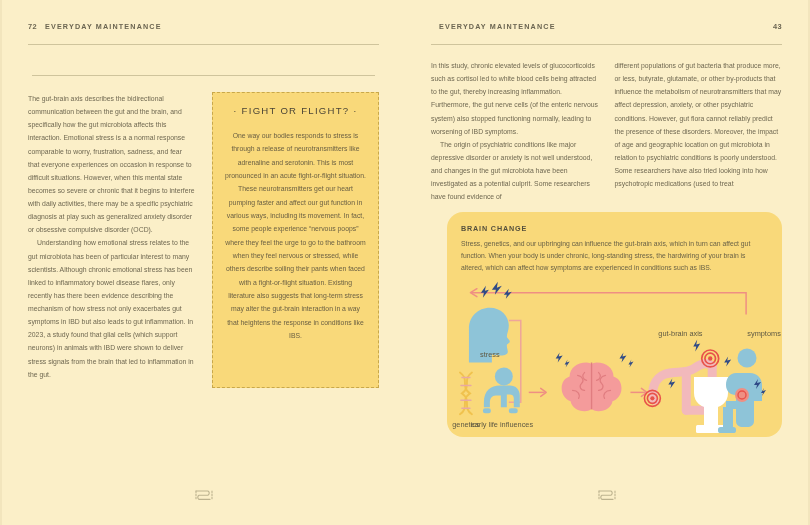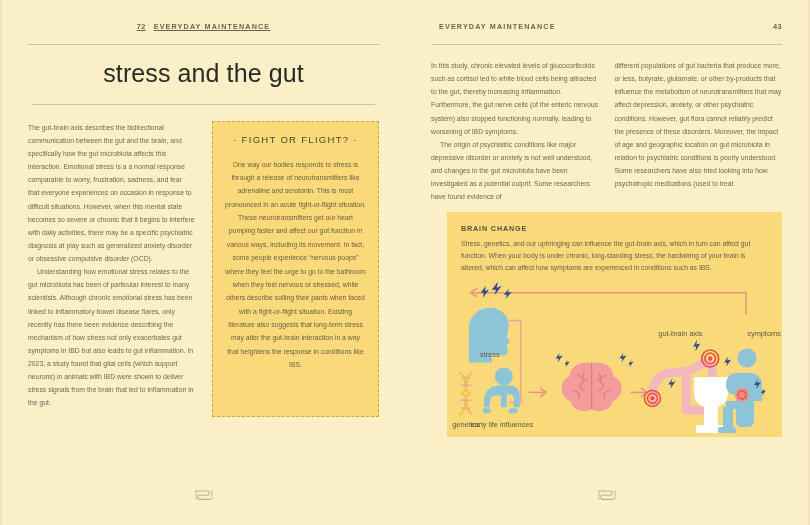--- a/index.html
+++ b/index.html
@@ -34,21 +34,21 @@
   
   .runhead {
     display: flex;
     align-items: baseline;
     height: 16px;
     font-size: 7.2px;
     letter-spacing: 1.15px;
     color: #6b6551;
     font-weight: 600;
   }
-  .runhead.left-page  { justify-content: center; text-decoration: underline; }
+  .runhead.left-page  { justify-content: flex-start; }
   .runhead.right-page { justify-content: space-between; }
   .folio { font-size: 7.4px; letter-spacing: .4px; font-weight: 600; color: #6b6551; }
   .runhead-title { text-transform: uppercase; margin-left: 8px; }
 
   .rule {
     height: 1px;
     background: #cfc49c;
     margin-top: 6px;
   }
 
@@ -119,20 +119,21 @@
 
   
   .brain-panel {
     position: absolute;
     left: 42px;
     right: 26px;
     top: 212px;
     bottom: 88px;
     background: #f9d97a;
     padding: 12px 14px 0 14px;
+    border-radius: 16px;
   }
   .bp-heading {
     font-size: 7.2px;
     font-weight: 700;
     letter-spacing: .85px;
     color: #55503d;
     margin-bottom: 5px;
   }
   .bp-body {
     font-size: 6.8px;
@@ -167,21 +168,20 @@
 
   <div class="page left">
 
     <div class="runhead left-page">
       <span class="folio">72</span>
       <span class="runhead-title">EVERYDAY MAINTENANCE</span>
     </div>
     <div class="rule"></div>
 
     <div class="title-block">
-      <h1 class="page-title">stress and the gut</h1>
     </div>
     <div class="rule-2"></div>
 
     <div class="cols">
       <div class="col">
         <div class="body-text">
           <p>The gut-brain axis describes the bidirectional communication between the gut and the brain, and specifically how the gut microbiota affects this interaction. Emotional stress is a a normal response comparable to worry, frustration, sadness, and fear that everyone experiences on occasion in response to difficult situations. However, when this mental state becomes so severe or chronic that it begins to interfere with daily activities, there may be a specific psychiatric diagnosis at play such as generalized anxiety disorder or obsessive compulsive disorder (OCD).</p>
           <p>Understanding how emotional stress relates to the gut microbiota has been of particular interest to many scientists. Although chronic emotional stress has been linked to inflammatory bowel disease flares, only recently has there been evidence describing the mechanism of how stress not only exacerbates gut symptoms in IBD but also leads to gut inflammation. In 2023, a study found that glial cells (which support neurons) in animals with IBD were shown to deliver stress signals from the brain that led to inflammation in the gut.</p>
         </div>
       </div>

